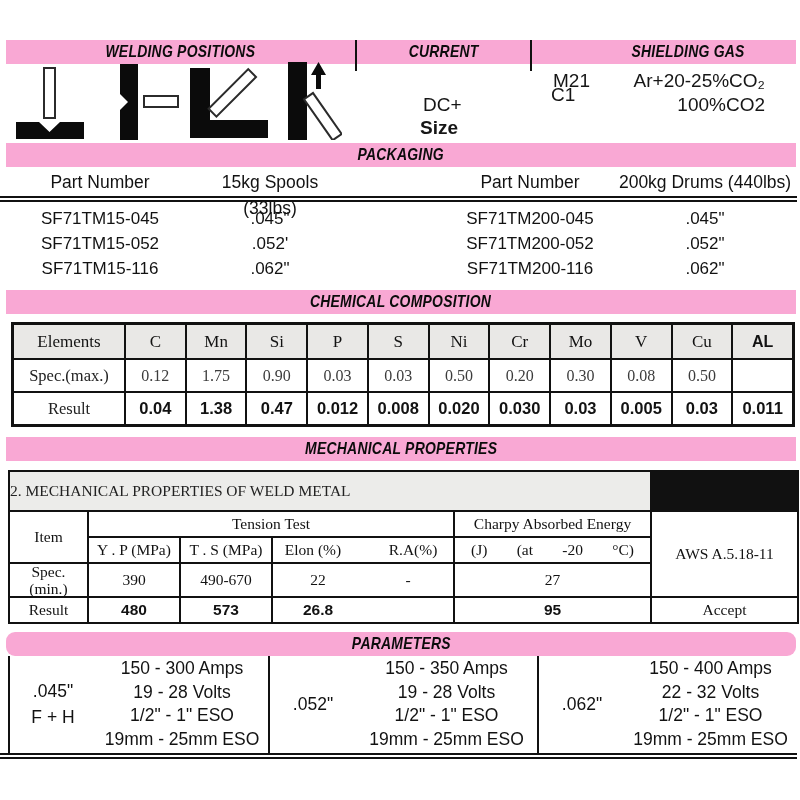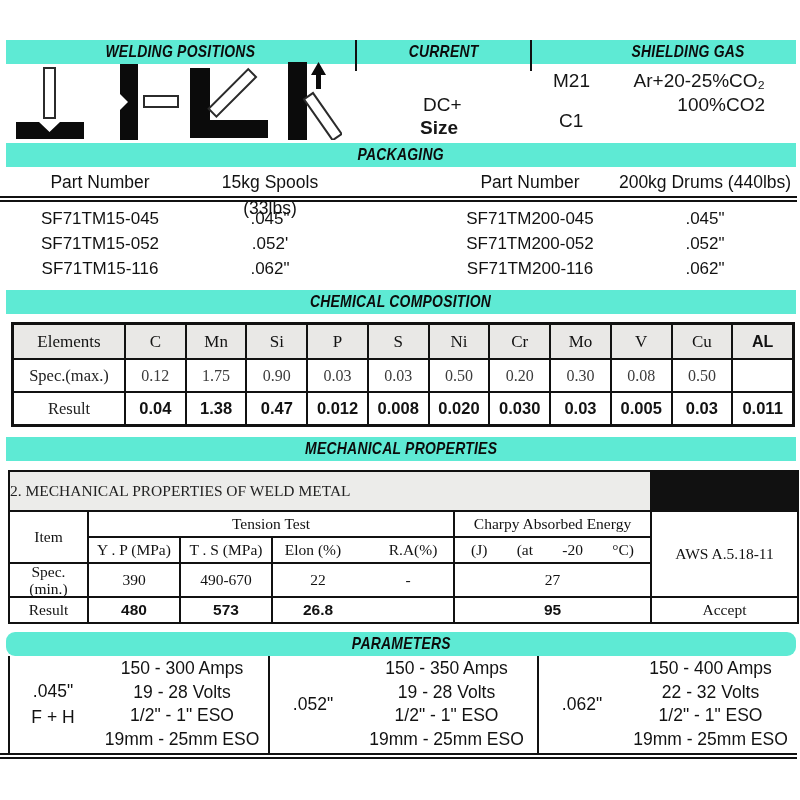--- a/index.html
+++ b/index.html
@@ -1,21 +1,21 @@
 <!DOCTYPE html>
 <html><head>
 <meta charset="utf-8">
 <style>
   html,body{margin:0;padding:0;background:#fff;}
   .page{position:relative;width:800px;height:800px;background:#fff;overflow:hidden;
         font-family:"Liberation Sans",sans-serif;color:#121212;}
   .abs{position:absolute;}
 
   
-  .bar{position:absolute;left:6px;width:790px;height:24px;background:#5eead4;
+  .bar{position:absolute;left:6px;width:790px;height:24px;background:#f9a8d4;
        display:flex;align-items:center;justify-content:center;overflow:visible;}
   .bar-title{display:inline-block;font-style:italic;font-weight:700;font-size:17px;
        letter-spacing:.3px;transform:scaleX(.82);white-space:nowrap;color:#0c0c0c;}
   .topbar{display:flex;align-items:stretch;justify-content:flex-start;}
   .topbar .seg{display:flex;align-items:center;justify-content:center;}
   .vdiv{width:2px;background:#111;height:31px;flex:0 0 2px;}
 
   
   .info{position:absolute;font-size:19px;white-space:nowrap;color:#161616;}
   .bold{font-weight:700;}
@@ -121,21 +121,21 @@
       <path d="M38.5,0 L46,13 H41 V27 H36 V13 H31 Z" fill="#0b0b0b"></path>
       <g transform="translate(33,31) rotate(55)">
         <rect x="0" y="0" width="50" height="11" fill="#fff" stroke="#2b2b2b" stroke-width="2"></rect>
       </g>
     </svg>
   </div>
 
   <div class="info" style="left:553px;top:70px;">M21</div>
   <div class="info" style="right:35px;top:70px;">Ar+20-25%CO₂</div>
   <div class="info" style="left:423px;top:94px;">DC+</div>
-  <div class="info" style="left:551px;top:110px;margin-left:8px;">C1</div>
+  <div class="info" style="left:551px;top:84px;">C1</div>
   <div class="info" style="right:35px;top:94px;">100%CO2</div>
   <div class="info bold" style="left:420px;top:117px;">Size</div>
 
   <div class="bar" style="top:143px;">
     <span class="bar-title">PACKAGING</span>
   </div>
 
   <div class="abs pack-grid pack-head" style="top:169px;left:5px;width:790px;">
     <div>Part Number</div>
     <div>15kg Spools (33lbs)</div>

